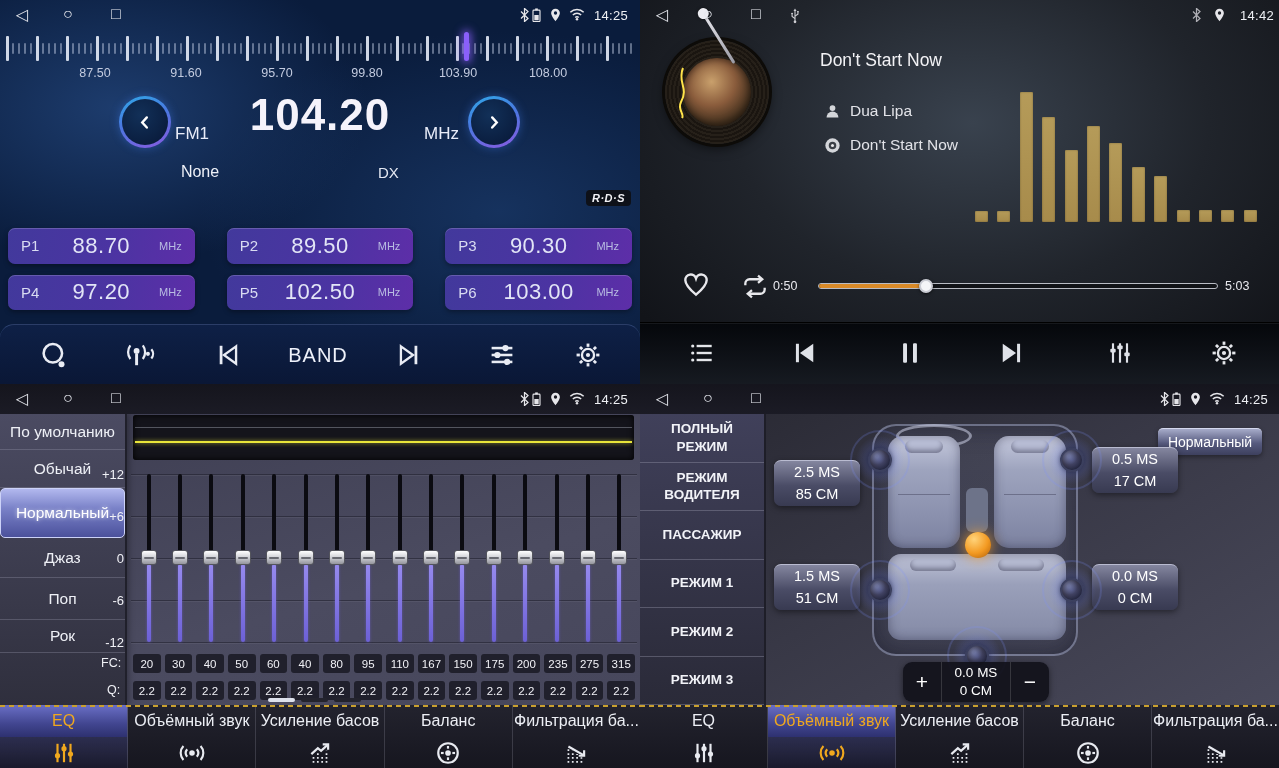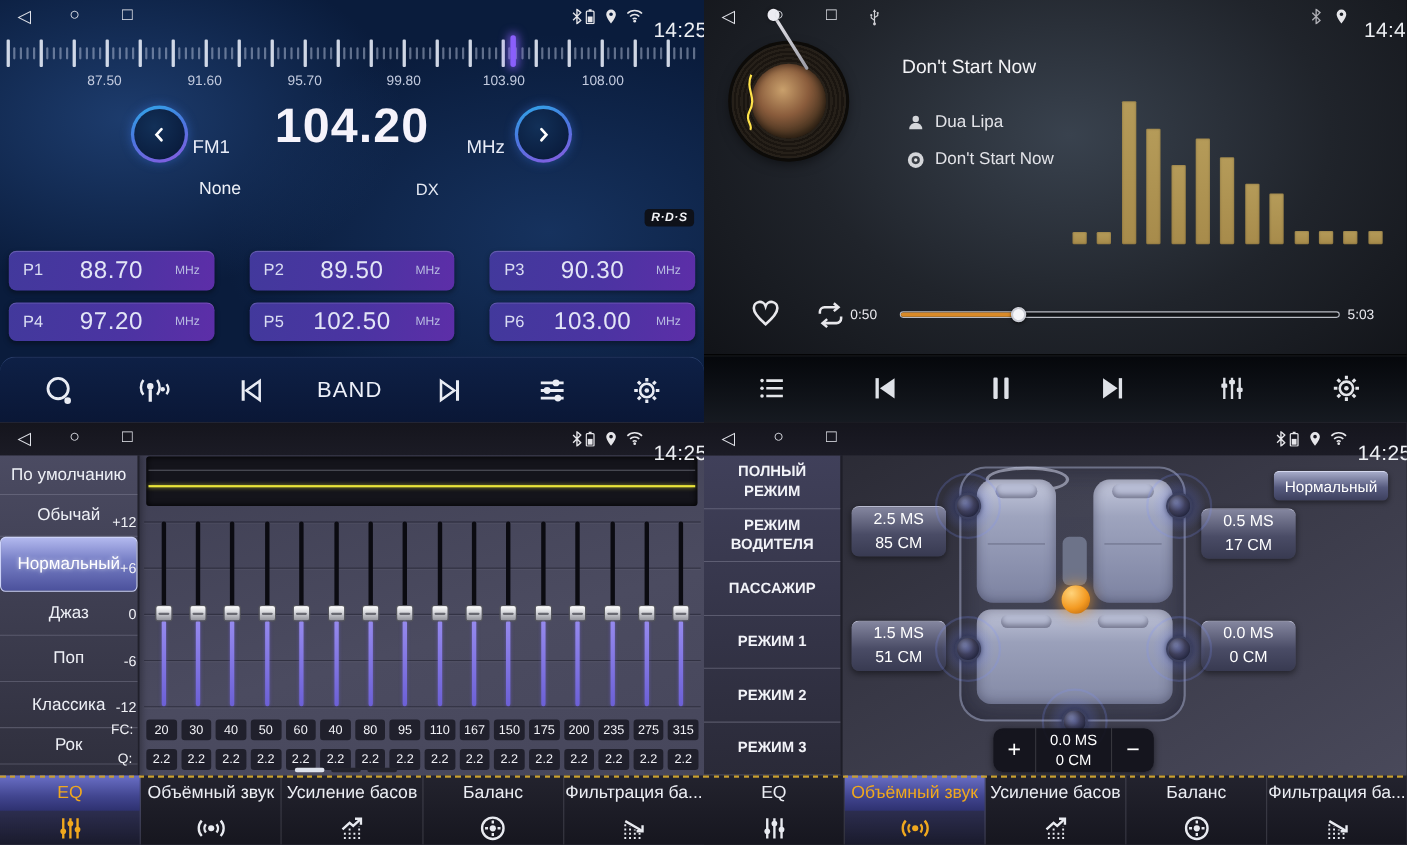--- a/index.html
+++ b/index.html
@@ -8,21 +8,21 @@
 .q{position:absolute;overflow:hidden}
 #q-radio{left:0;top:0;width:640px;height:384px;background:radial-gradient(ellipse 420px 260px at 18% 28%,#1d3c6d 0%,rgba(20,45,90,0) 60%),radial-gradient(ellipse 500px 300px at 78% 55%,#16325e 0%,rgba(16,40,80,0) 60%),#0a1c3c}
 #q-player{left:640px;top:0;width:639px;height:384px;background:radial-gradient(ellipse 430px 300px at 52% 32%,#39424e 0%,#20242b 55%,#121419 100%)}
 #q-eq{left:0;top:384px;width:640px;height:384px;background:linear-gradient(165deg,#3c3c50 0%,#4b4b60 55%,#45455a 100%)}
 #q-sf{left:640px;top:384px;width:639px;height:384px;background:linear-gradient(150deg,#26262f 0%,#383846 45%,#4c4c5e 100%)}
 
 .sbar{position:absolute;left:0;top:0;right:0;height:30px;z-index:9}
 .dkbar{background:linear-gradient(180deg,#15151d,#1b1b25)}
 .nav{position:absolute;top:5px;font-size:16px;color:#e4e6ec;cursor:pointer}
 .sic{position:absolute;top:8px;display:flex;align-items:center;gap:3px}
-.time{position:absolute;top:18px;font-size:19px;color:#eef0f4;letter-spacing:.3px}
+.time{position:absolute;top:8px;font-size:13px;color:#eef0f4;letter-spacing:.3px}
 
 #ruler{position:absolute;left:0;top:34px;width:640px;height:48px}
 #ticks{position:absolute;left:0;top:2px;width:640px;height:26px}
 #ticks i{position:absolute;top:7px;width:2px;height:11px;background:rgba(215,225,245,.42);border-radius:1px}
 #ticks i.major{top:0;height:25px;width:2.5px;background:rgba(235,240,252,.88)}
 #ruler-ind{position:absolute;top:-2px;width:5px;height:29px;border-radius:3px;background:#8a5ffb;box-shadow:0 0 9px 2px rgba(138,95,251,.8)}
 #ruler-labels span{position:absolute;top:32px;transform:translateX(-50%);font-size:12.5px;color:#c3cbdf}
 #prev-freq{left:119px;top:96px}#next-freq{left:468px;top:96px}
 .circle-btn{position:absolute;width:52px;height:52px;border-radius:50%;background:linear-gradient(160deg,#2fa9e8 0%,#4a77e0 45%,#8a5ae0 100%);padding:3px;cursor:pointer;box-shadow:0 0 10px rgba(60,120,230,.45)}
 .circle-btn .in{width:100%;height:100%;border-radius:50%;background:radial-gradient(circle at 40% 35%,#123058,#0a1d3e 75%);display:flex;align-items:center;justify-content:center}
@@ -575,21 +575,20 @@
           </svg>
         </span>
       <span class="time" style="left:594px">14:25</span>
     </div>
     <div id="eq-presets">
         <div class="eq-item" style="height: 36px;">По умолчанию</div>
         <div class="eq-item" style="height: 38px;">Обычай</div>
         <div class="eq-item sel" style="height: 50px;">Нормальный</div>
         <div class="eq-item" style="height: 40px;">Джаз</div>
         <div class="eq-item" style="height: 42px;">Поп</div>
-        <div class="eq-item" style="height: 42px;">Классика</div>
         <div class="eq-item" style="height: 33px;">Рок</div>
       </div>
     <div id="curve-panel">
         <div class="gline"></div>
         <div class="yline"></div>
       </div>
     <div id="eq-scale">
         <span style="top: -7px;">+12</span>
         <span style="top: 35px;">+6</span>
         <span style="top: 77px;">0</span>
@@ -849,21 +848,21 @@
         <div class="sf-item">РЕЖИМ 1</div>
         <div class="sf-item">РЕЖИМ 2</div>
         <div class="sf-item">РЕЖИМ 3</div>
       </div>
     <div id="profile-btn">Нормальный</div>
 
     <div class="delay" style="left:134px;top:76px">
       <span>2.5 MS</span>
       <span>85 CM</span>
     </div>
-    <div class="delay" style="left:452px;top:78px">
+    <div class="delay" style="left:452px;top:63px">
       <span>0.5 MS</span>
       <span>17 CM</span>
     </div>
     <div class="delay" style="left:134px;top:180px">
       <span>1.5 MS</span>
       <span>51 CM</span>
     </div>
     <div class="delay" style="left:452px;top:180px">
       <span>0.0 MS</span>
       <span>0 CM</span>

